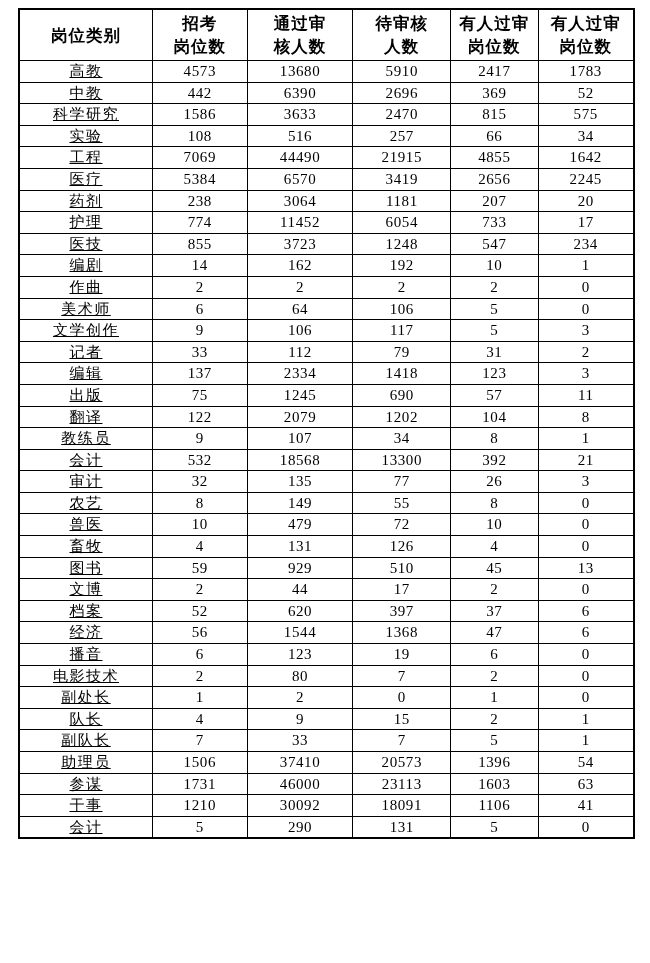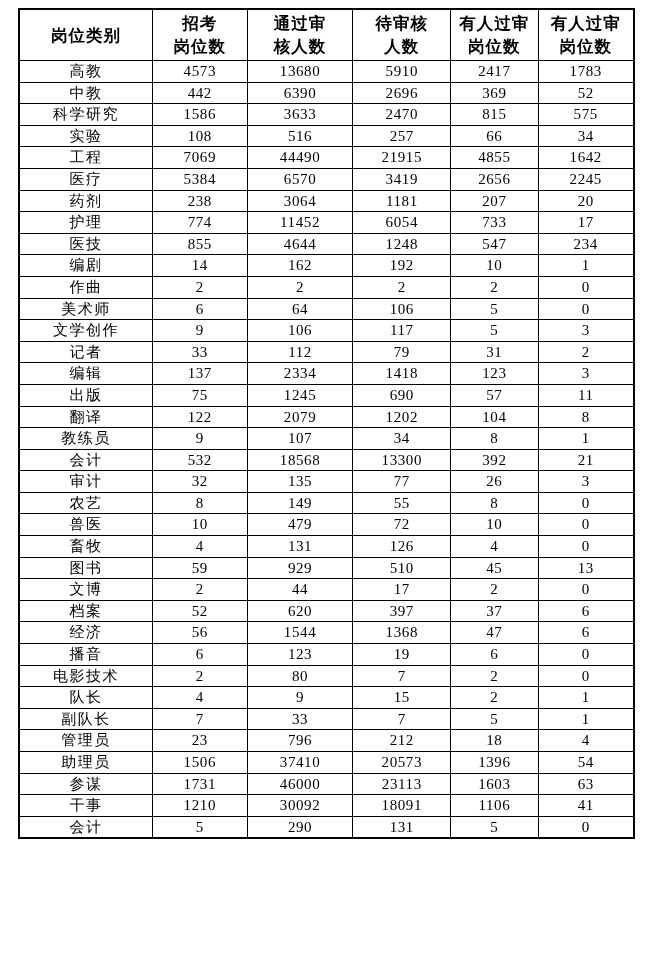--- a/index.html
+++ b/index.html
@@ -45,20 +45,21 @@
   }
   tbody td {
     height: 20.6px;
     font-size: 15px;
     line-height: 20.6px;
     letter-spacing: 0.6px;
     font-weight: 500;
   }
   tbody td.category-cell {
     letter-spacing: 1.5px;
+    text-decoration: underline;
   }
   col.c1 { width: 21.7%; }
   col.c2 { width: 15.4%; }
   col.c3 { width: 17.2%; }
   col.c4 { width: 15.9%; }
   col.c5 { width: 14.2%; }
   col.c6 { width: 15.6%; }
 </style>
 </head>
 <body>
@@ -161,21 +162,21 @@
           <td class="category-cell">护理</td>
           <td class="value-cell">774</td>
           <td class="value-cell">11452</td>
           <td class="value-cell">6054</td>
           <td class="value-cell">733</td>
           <td class="value-cell">17</td>
         </tr>
         <tr>
           <td class="category-cell">医技</td>
           <td class="value-cell">855</td>
-          <td class="value-cell">4644</td>
+          <td class="value-cell">3723</td>
           <td class="value-cell">1248</td>
           <td class="value-cell">547</td>
           <td class="value-cell">234</td>
         </tr>
         <tr>
           <td class="category-cell">编剧</td>
           <td class="value-cell">14</td>
           <td class="value-cell">162</td>
           <td class="value-cell">192</td>
           <td class="value-cell">10</td>
@@ -327,42 +328,42 @@
         </tr>
         <tr>
           <td class="category-cell">电影技术</td>
           <td class="value-cell">2</td>
           <td class="value-cell">80</td>
           <td class="value-cell">7</td>
           <td class="value-cell">2</td>
           <td class="value-cell">0</td>
         </tr>
         <tr>
+          <td class="category-cell">副处长</td>
+          <td class="value-cell">1</td>
+          <td class="value-cell">2</td>
+          <td class="value-cell">0</td>
+          <td class="value-cell">1</td>
+          <td class="value-cell">0</td>
+        </tr>
+        <tr>
           <td class="category-cell">队长</td>
           <td class="value-cell">4</td>
           <td class="value-cell">9</td>
           <td class="value-cell">15</td>
           <td class="value-cell">2</td>
           <td class="value-cell">1</td>
         </tr>
         <tr>
           <td class="category-cell">副队长</td>
           <td class="value-cell">7</td>
           <td class="value-cell">33</td>
           <td class="value-cell">7</td>
           <td class="value-cell">5</td>
           <td class="value-cell">1</td>
-        </tr>
-        <tr>
-          <td class="category-cell">管理员</td>
-          <td class="value-cell">23</td>
-          <td class="value-cell">796</td>
-          <td class="value-cell">212</td>
-          <td class="value-cell">18</td>
-          <td class="value-cell">4</td>
         </tr>
         <tr>
           <td class="category-cell">助理员</td>
           <td class="value-cell">1506</td>
           <td class="value-cell">37410</td>
           <td class="value-cell">20573</td>
           <td class="value-cell">1396</td>
           <td class="value-cell">54</td>
         </tr>
         <tr>

